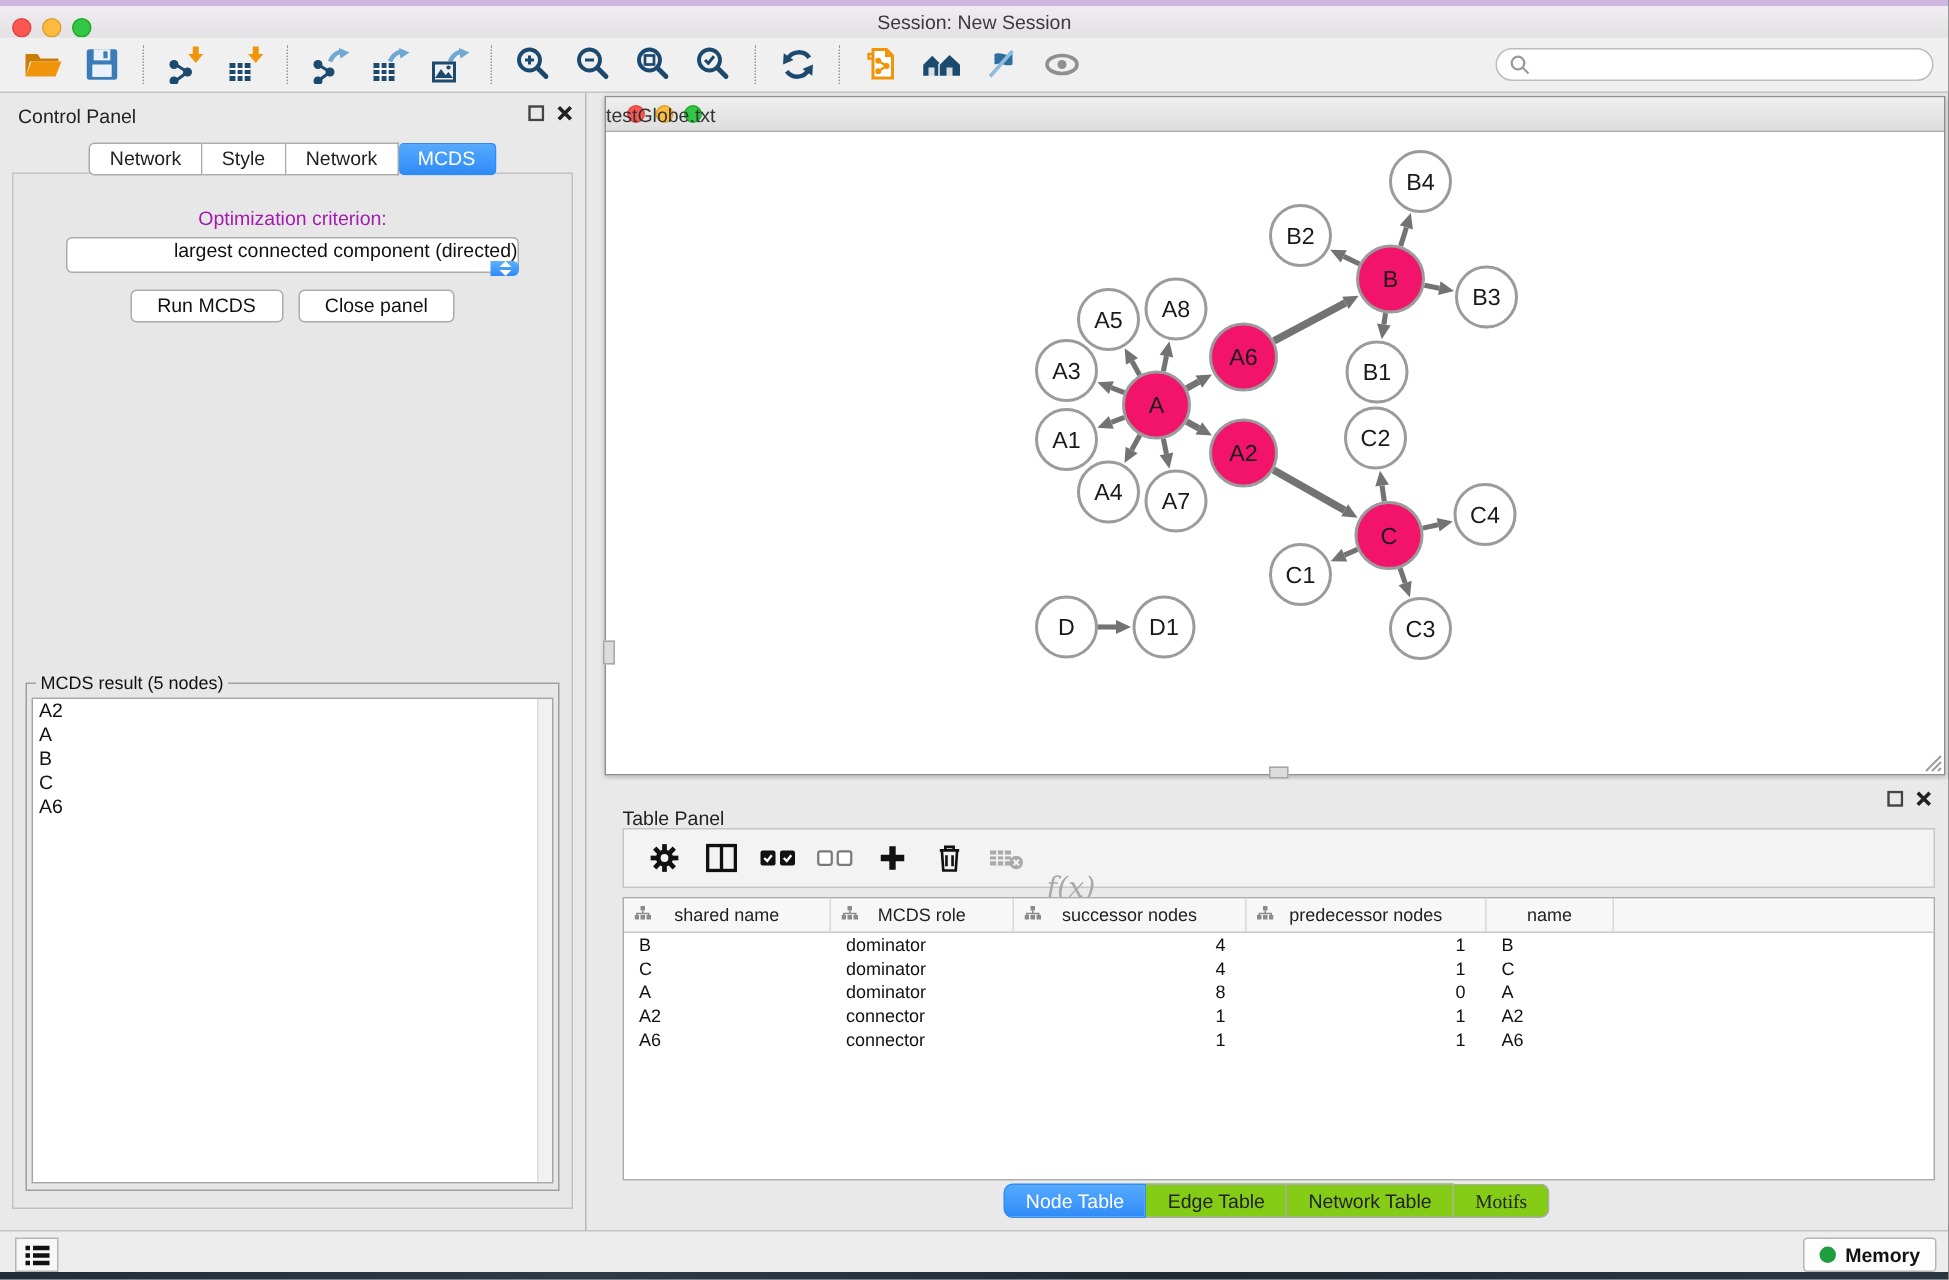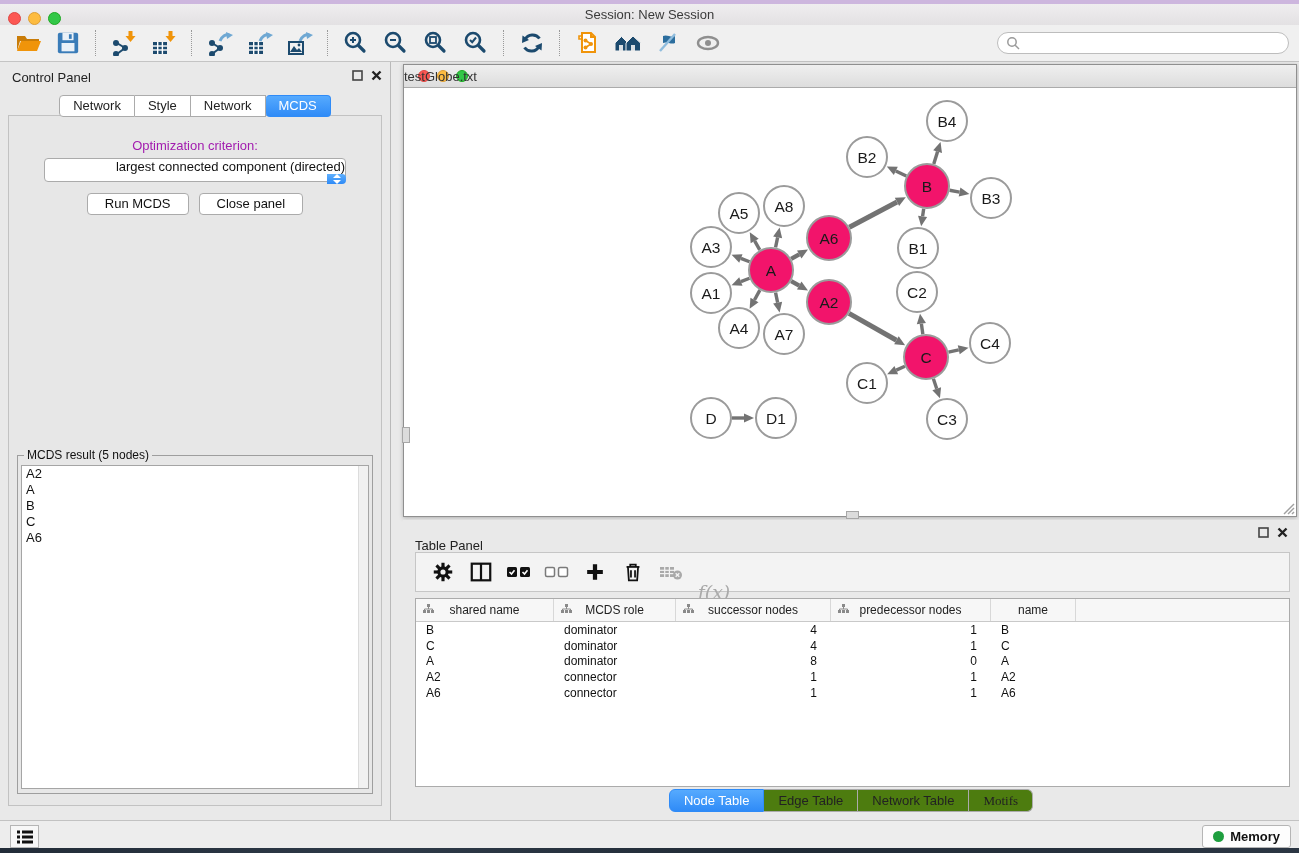--- a/index.html
+++ b/index.html
@@ -61,21 +61,21 @@
   .fx-label{font-size:19px;color:#A9A9A9;font-style:italic;font-family:"DejaVu Serif",serif;}
   .tp-table{position:absolute;left:12px;right:9px;top:78px;height:187px;background:#fff;border:1px solid #ABABAB;overflow:hidden;}
   .thead{display:grid;grid-template-columns:138px 122px 155px 160px 85px 1fr;height:22px;background:#F7F7F7;border-bottom:1px solid #C9C9C9;}
   .th{position:relative;display:flex;align-items:center;justify-content:center;font-size:12px;color:#222;border-right:1px solid #D8D8D8;}
   .th:last-child{border-right:none;}
   .th .treeicon{position:absolute;left:7px;top:5px;}
   .trow{display:grid;grid-template-columns:138px 122px 155px 160px 85px 1fr;height:15.7px;align-items:center;}
   .tcell{font-size:12px;color:#111;padding-left:10px;white-space:nowrap;}
   .tcell.num{text-align:right;padding-left:0;padding-right:14px;}
   .tp-tabs{position:absolute;left:0;right:0;top:269px;display:flex;justify-content:center;}
-  .tp-tab{height:21px;line-height:21px;padding:0 14px;font-size:13px;background:#4d7c0f;border:1px solid #ABABAB;border-left:none;color:#222;}
+  .tp-tab{height:21px;line-height:21px;padding:0 14px;font-size:13px;background:#84cc16;border:1px solid #ABABAB;border-left:none;color:#222;}
   .tp-tab:first-child{border-left:1px solid #ABABAB;border-radius:6px 0 0 6px;}
   .tp-tab:last-child{border-radius:0 6px 6px 0;font-family:Liberation Serif, serif;}
   .tp-tab.active{background:linear-gradient(#56AAFE,#2F8BF7);color:#fff;border-color:#2F8BF7;}
   
   .statusbar{position:absolute;left:0;top:820px;width:100%;height:28px;background:#EDEDED;border-top:1px solid #C2C2C2;box-sizing:border-box;font-weight:bold;}
   .list-btn{position:absolute;left:10px;top:4px;width:27px;height:21px;background:#F7F7F7;border:1px solid #B5B5B5;display:flex;align-items:center;justify-content:center;}
   .memory-btn{position:absolute;right:8px;top:4px;height:21px;background:#FDFDFD;border:1px solid #B5B5B5;border-radius:3px;display:flex;align-items:center;gap:6px;padding:0 10px;font-size:13px;color:#111;}
   .memdot{width:11px;height:11px;border-radius:50%;background:#1E9E3E;}
   .desktop-bottom{position:absolute;left:0;top:848px;width:100%;height:5px;background:linear-gradient(90deg,#222C38,#2E3A48 30%,#202A35 60%,#2B3643);}
   svg text{font-family:"Liberation Sans",sans-serif;}

